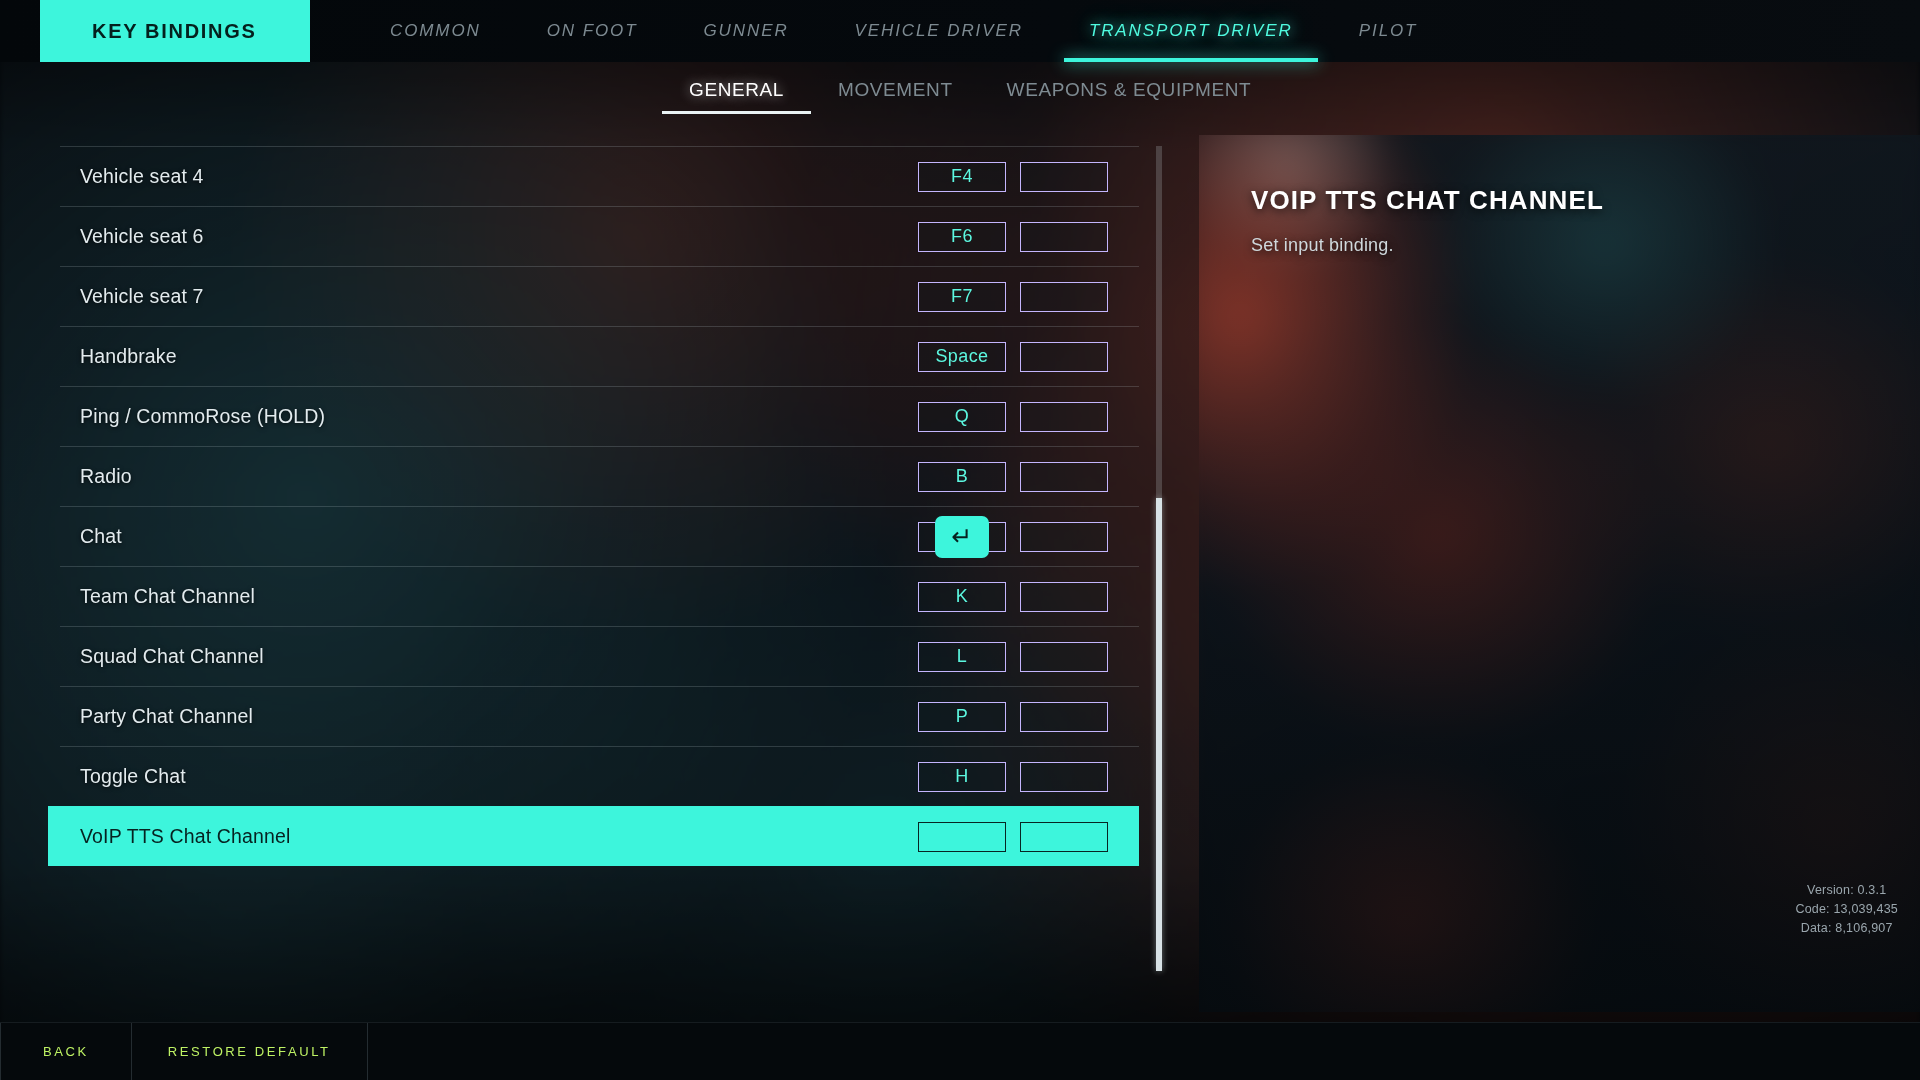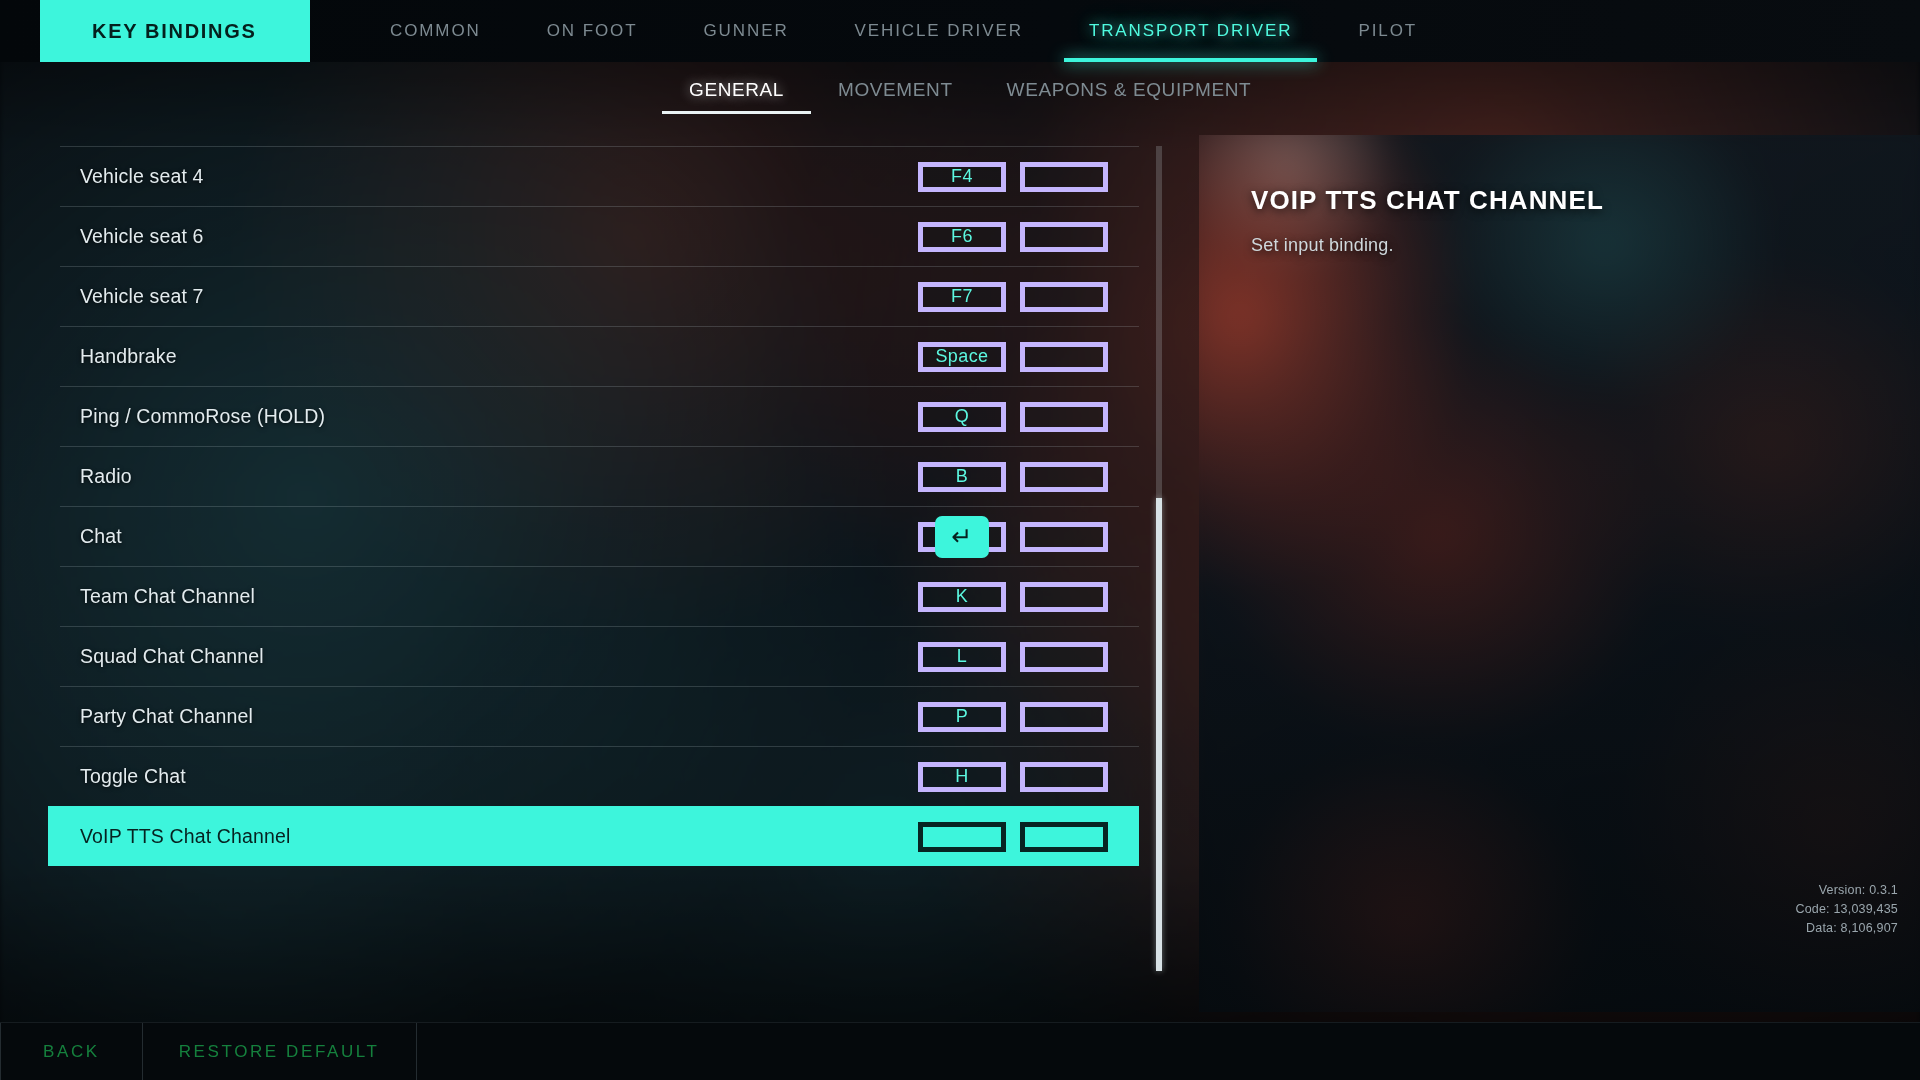--- a/index.html
+++ b/index.html
@@ -45,20 +45,21 @@
     color:#04201d; font-size:20px; font-weight:bold;
     letter-spacing:1.7px; text-transform:uppercase;
     font-family:"Liberation Sans", sans-serif;
   }
   .navtabs { display:flex; align-items:center; gap:0; padding-left:47px; }
   .navtab {
     position:relative; height:62px; display:flex; align-items:center;
     padding:0 33px; font-size:17px; letter-spacing:1.9px;
     color:#7d8a91; text-transform:uppercase; cursor:pointer;
     font-family:"Liberation Sans", sans-serif;
+    font-style:italic;
   }
   .navtab.active { color:#4ffadf; text-shadow:0 0 14px rgba(79,250,223,0.85), 0 0 30px rgba(79,250,223,0.45); }
   .navtab.active::after {
     content:""; position:absolute; left:8px; right:8px; bottom:0;
     height:4px; background:#3df5dc; box-shadow:0 0 16px rgba(61,245,220,0.9);
   }
 
   
   .subtabs {
     position:absolute; left:0; top:62px; width:1920px; height:55px;
@@ -107,42 +108,42 @@
     letter-spacing:1.1px; text-transform:uppercase;
     text-shadow:0 2px 10px rgba(0,0,0,0.8);
   }
   .info-desc {
     position:absolute; left:52px; top:100px;
     font-size:18px; color:#cfd8dc; letter-spacing:0.2px;
     text-shadow:0 2px 8px rgba(0,0,0,0.8);
   }
   .version-block {
     position:absolute; right:22px; bottom:74px;
-    text-align:right; font-size:12.5px; color:#9aa6ad;
+    text-align:center; font-size:12.5px; color:#9aa6ad;
     line-height:1.52; letter-spacing:0.2px;margin-left:27px;
   }
 
   
   .listwrap { position:absolute; left:0; top:0; width:1199px; height:895px; }
   .list { position:absolute; left:60px; top:29px; width:1079px; }
 
   .row {
     position:relative; height:60px; display:flex; align-items:center;
     border-top:1px solid rgba(190,205,212,0.20);
   }
   .row:first-child { border-top:1px solid rgba(190,205,212,0.20); }
   .row-label {
     flex:1; padding-left:20px; font-size:19.5px;
     color:#e3ebee; letter-spacing:0.15px;
     text-shadow:0 1px 4px rgba(0,0,0,0.75);
   }
   .keyslots { display:flex; align-items:center; gap:14px; padding-right:31px; }
   .keybox {
     position:relative; width:88px; height:30px;
-    border:5px solid #c4b5fd;
+    border:1px solid #c4b5fd;
     display:flex; align-items:center; justify-content:center;
     font-size:18px; color:#5cf7e0; letter-spacing:0.4px;
     background:rgba(10,24,28,0.20);
   }
   .keybox.empty { color:transparent; }
   .keycap {
     position:absolute; left:50%; top:50%; transform:translate(-50%,-50%);
     width:54px; height:42px; background:#3df5dc; border-radius:7px;
     display:flex; align-items:center; justify-content:center;
     color:#06211f; font-size:25px; line-height:1;
@@ -167,22 +168,22 @@
   }
 
   
   .bottombar {
     position:absolute; left:0; bottom:0; width:1920px; height:58px;
     background:#05090c; display:flex; align-items:stretch; z-index:30;
     border-top:1px solid rgba(150,170,180,0.12);
   }
   .bottombar .btn {
     display:flex; align-items:center; justify-content:center;
-    padding:0 36px; font-size:17px; letter-spacing:2.6px;
-    color:#15803d; text-transform:uppercase; cursor:pointer;
+    padding:0 36px; font-size:13px; letter-spacing:2.6px;
+    color:#bef264; text-transform:uppercase; cursor:pointer;
     border-right:1px solid rgba(150,170,180,0.22);
     text-align:right;
   }
   .bottombar .btn:first-child { border-left:1px solid rgba(150,170,180,0.22); padding:0 42px; }
 </style>
 </head>
 <body>
 
 <div class="scene"></div>
 

